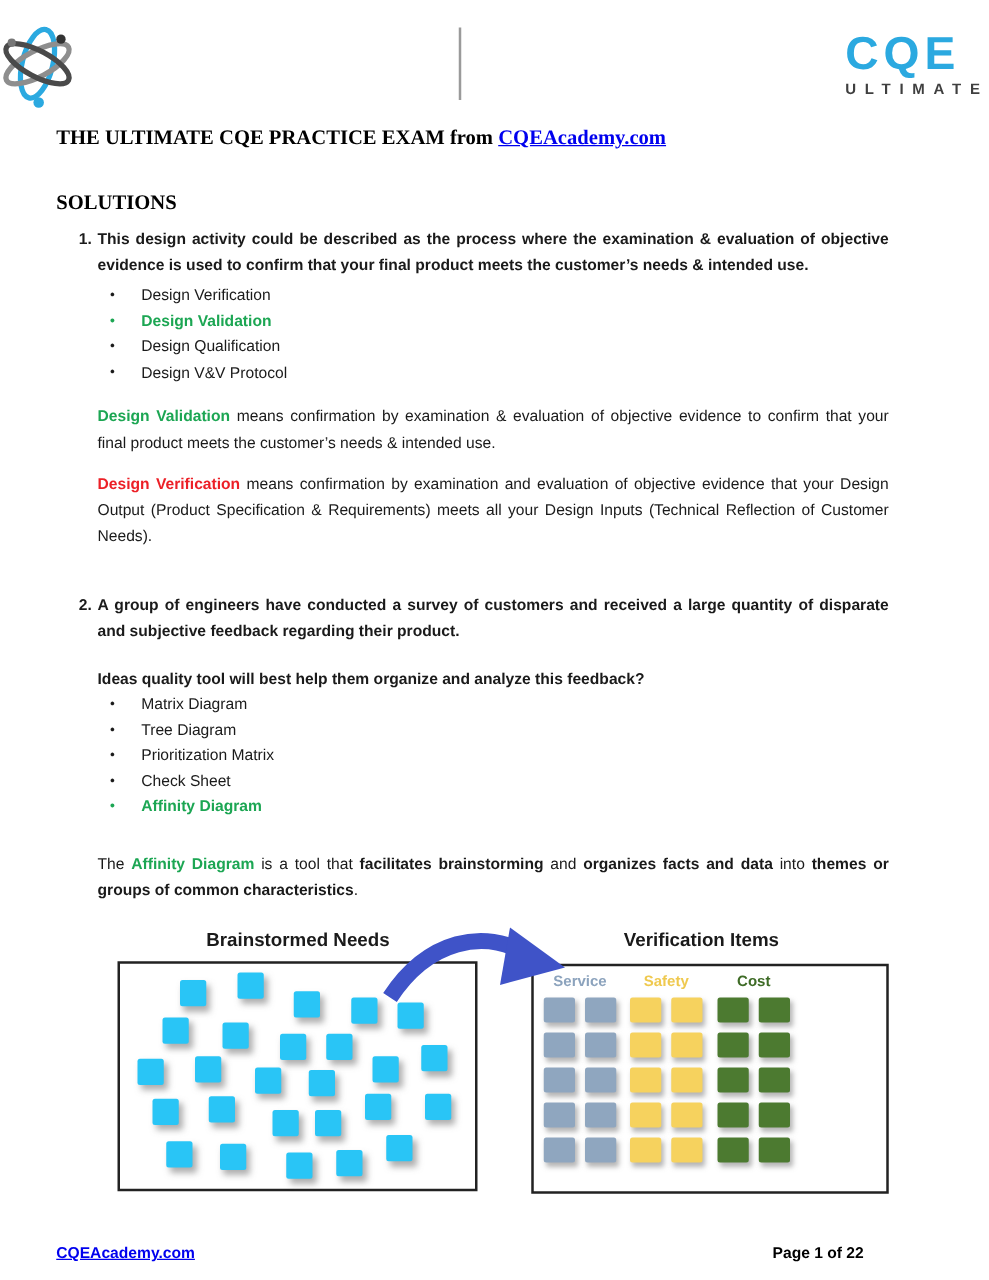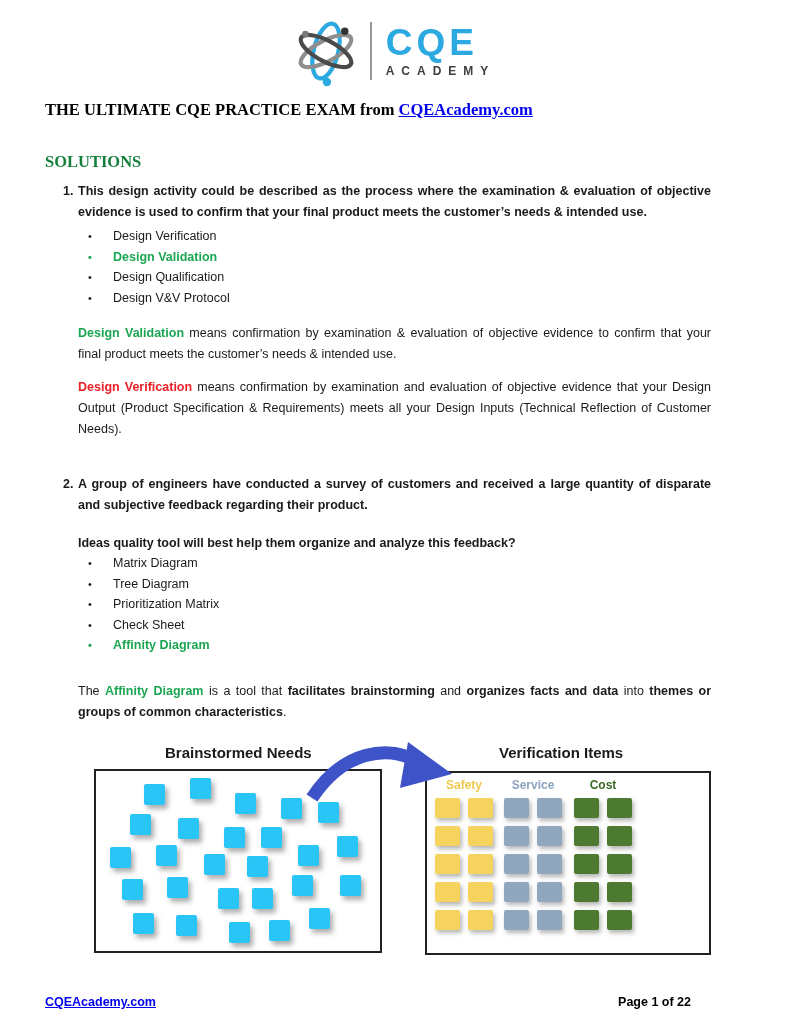--- a/index.html
+++ b/index.html
@@ -1,30 +1,30 @@
 <!DOCTYPE html>
 <html style="--brand-blue: #2BA9E0; --link-blue: #0000EE; --correct-green: #1CA653; --answer-red: #EC2027; --arrow-blue: #3F53C8;"><head>
 <meta charset="utf-8">
 <style>
   html,body{margin:0;padding:0;background:#ffffff;}
   .page{position:relative;width:791px;height:1024px;background:#ffffff;overflow:hidden;
         font-family:"Liberation Sans",sans-serif;font-size:12.5px;color:#1a1a1a;}
 
   
-  .logo-row{display:flex;align-items:center;justify-content:center;gap:14px;padding-top:12px;height:78px;}
+  .logo-row{display:flex;align-items:center;justify-content:space-between;gap:14px;padding-top:12px;height:78px;}
   .atom-svg{width:60px;height:76px;}
   .logo-divider{width:2px;height:58px;background:#9a9a9a;}
   .logo-text{display:flex;flex-direction:column;align-items:flex-start;}
   .brand{font-size:37px;font-weight:800;color:var(--brand-blue);letter-spacing:4px;line-height:36px;}
   .brand-sub{font-size:12px;font-weight:bold;color:#3f3f3f;letter-spacing:7px;margin-top:3px;}
 
   
   .doc-title{margin:10px 0 0 45px;font-family:"Liberation Serif",serif;font-size:16.5px;font-weight:bold;color:#000;}
   .title-link{font-weight:bold;text-decoration:underline;}
-  .solutions{margin:32px 0 0 45px;font-family:"Liberation Serif",serif;font-size:16.5px;font-weight:bold;color:#15803d;}
+  .solutions{margin:32px 0 0 45px;font-family:"Liberation Serif",serif;font-size:16.5px;font-weight:bold;color:#000000;}
 
   
   .question{display:flex;margin:9px 0 0 63px;width:648px;}
   .q2{margin-top:34px;}
   .qnum{font-weight:bold;width:15px;flex:none;line-height:21px;}
   .qtext{margin:0;font-weight:bold;text-align:justify;line-height:21px;}
   .options{list-style:none;margin:3px 0 0 88px;padding:0;}
   .options li{display:flex;line-height:20.5px;}
   .options .bullet{width:25px;flex:none;font-size:11px;}
   .options li.correct{color:var(--correct-green);font-weight:bold;}
@@ -75,21 +75,21 @@
         <ellipse cx="32" cy="40" rx="30" ry="11" stroke="#8E8E8E" transform="rotate(-28 32 40)"></ellipse>
         <ellipse cx="32" cy="40" rx="30" ry="11" stroke="#4a4a4a" transform="rotate(28 32 40)"></ellipse>
       </g>
       <circle cx="10" cy="22" r="3.5" fill="#777"></circle>
       <circle cx="52" cy="19" r="4" fill="#333"></circle>
       <circle cx="33" cy="73" r="4.5" fill="#2BA9E0"></circle>
     </svg>
     <div class="logo-divider"></div>
     <div class="logo-text">
       <div class="brand">CQE</div>
-      <div class="brand-sub">ACADEMY</div>
+      <div class="brand-sub">ULTIMATE</div>
     </div>
   </div>
 
   <h1 class="doc-title"><span>THE ULTIMATE CQE PRACTICE EXAM from </span><a href="#" class="title-link">CQEAcademy.com</a></h1>
 
   <h2 class="solutions">SOLUTIONS</h2>
 
   <div class="question">
     <span class="qnum">1.</span>
     <p class="qtext">This design activity could be described as the process where the examination &amp; evaluation of objective evidence is used to confirm that your final product meets the customer’s needs &amp; intended use.</p>
@@ -172,47 +172,47 @@
         <div class="scatter-sq" style="left: 69%; top: 58%; background: rgb(41, 197, 246);"></div>
         <div class="scatter-sq" style="left: 86%; top: 58%; background: rgb(41, 197, 246);"></div>
         <div class="scatter-sq" style="left: 13%; top: 79%; background: rgb(41, 197, 246);"></div>
         <div class="scatter-sq" style="left: 28%; top: 80%; background: rgb(41, 197, 246);"></div>
         <div class="scatter-sq" style="left: 47%; top: 84%; background: rgb(41, 197, 246);"></div>
         <div class="scatter-sq" style="left: 61%; top: 83%; background: rgb(41, 197, 246);"></div>
         <div class="scatter-sq" style="left: 75%; top: 76%; background: rgb(41, 197, 246);"></div>
       </div>
     <div class="cat-box">
         <div class="category">
-          <div class="cat-header" style="color: rgb(239, 201, 79);">Safety</div>
+          <div class="cat-header" style="color: rgb(140, 163, 189);">Service</div>
           <div class="cat-grid">
-            <div class="cat-cell" style="background: rgb(246, 210, 94);"></div>
-            <div class="cat-cell" style="background: rgb(246, 210, 94);"></div>
-            <div class="cat-cell" style="background: rgb(246, 210, 94);"></div>
-            <div class="cat-cell" style="background: rgb(246, 210, 94);"></div>
-            <div class="cat-cell" style="background: rgb(246, 210, 94);"></div>
-            <div class="cat-cell" style="background: rgb(246, 210, 94);"></div>
-            <div class="cat-cell" style="background: rgb(246, 210, 94);"></div>
-            <div class="cat-cell" style="background: rgb(246, 210, 94);"></div>
-            <div class="cat-cell" style="background: rgb(246, 210, 94);"></div>
-            <div class="cat-cell" style="background: rgb(246, 210, 94);"></div>
+            <div class="cat-cell" style="background: rgb(143, 166, 191);"></div>
+            <div class="cat-cell" style="background: rgb(143, 166, 191);"></div>
+            <div class="cat-cell" style="background: rgb(143, 166, 191);"></div>
+            <div class="cat-cell" style="background: rgb(143, 166, 191);"></div>
+            <div class="cat-cell" style="background: rgb(143, 166, 191);"></div>
+            <div class="cat-cell" style="background: rgb(143, 166, 191);"></div>
+            <div class="cat-cell" style="background: rgb(143, 166, 191);"></div>
+            <div class="cat-cell" style="background: rgb(143, 166, 191);"></div>
+            <div class="cat-cell" style="background: rgb(143, 166, 191);"></div>
+            <div class="cat-cell" style="background: rgb(143, 166, 191);"></div>
           </div>
         </div>
         <div class="category">
-          <div class="cat-header" style="color: rgb(140, 163, 189);">Service</div>
+          <div class="cat-header" style="color: rgb(239, 201, 79);">Safety</div>
           <div class="cat-grid">
-            <div class="cat-cell" style="background: rgb(143, 166, 191);"></div>
-            <div class="cat-cell" style="background: rgb(143, 166, 191);"></div>
-            <div class="cat-cell" style="background: rgb(143, 166, 191);"></div>
-            <div class="cat-cell" style="background: rgb(143, 166, 191);"></div>
-            <div class="cat-cell" style="background: rgb(143, 166, 191);"></div>
-            <div class="cat-cell" style="background: rgb(143, 166, 191);"></div>
-            <div class="cat-cell" style="background: rgb(143, 166, 191);"></div>
-            <div class="cat-cell" style="background: rgb(143, 166, 191);"></div>
-            <div class="cat-cell" style="background: rgb(143, 166, 191);"></div>
-            <div class="cat-cell" style="background: rgb(143, 166, 191);"></div>
+            <div class="cat-cell" style="background: rgb(246, 210, 94);"></div>
+            <div class="cat-cell" style="background: rgb(246, 210, 94);"></div>
+            <div class="cat-cell" style="background: rgb(246, 210, 94);"></div>
+            <div class="cat-cell" style="background: rgb(246, 210, 94);"></div>
+            <div class="cat-cell" style="background: rgb(246, 210, 94);"></div>
+            <div class="cat-cell" style="background: rgb(246, 210, 94);"></div>
+            <div class="cat-cell" style="background: rgb(246, 210, 94);"></div>
+            <div class="cat-cell" style="background: rgb(246, 210, 94);"></div>
+            <div class="cat-cell" style="background: rgb(246, 210, 94);"></div>
+            <div class="cat-cell" style="background: rgb(246, 210, 94);"></div>
           </div>
         </div>
         <div class="category">
           <div class="cat-header" style="color: rgb(62, 107, 38);">Cost</div>
           <div class="cat-grid">
             <div class="cat-cell" style="background: rgb(76, 122, 48);"></div>
             <div class="cat-cell" style="background: rgb(76, 122, 48);"></div>
             <div class="cat-cell" style="background: rgb(76, 122, 48);"></div>
             <div class="cat-cell" style="background: rgb(76, 122, 48);"></div>
             <div class="cat-cell" style="background: rgb(76, 122, 48);"></div>

